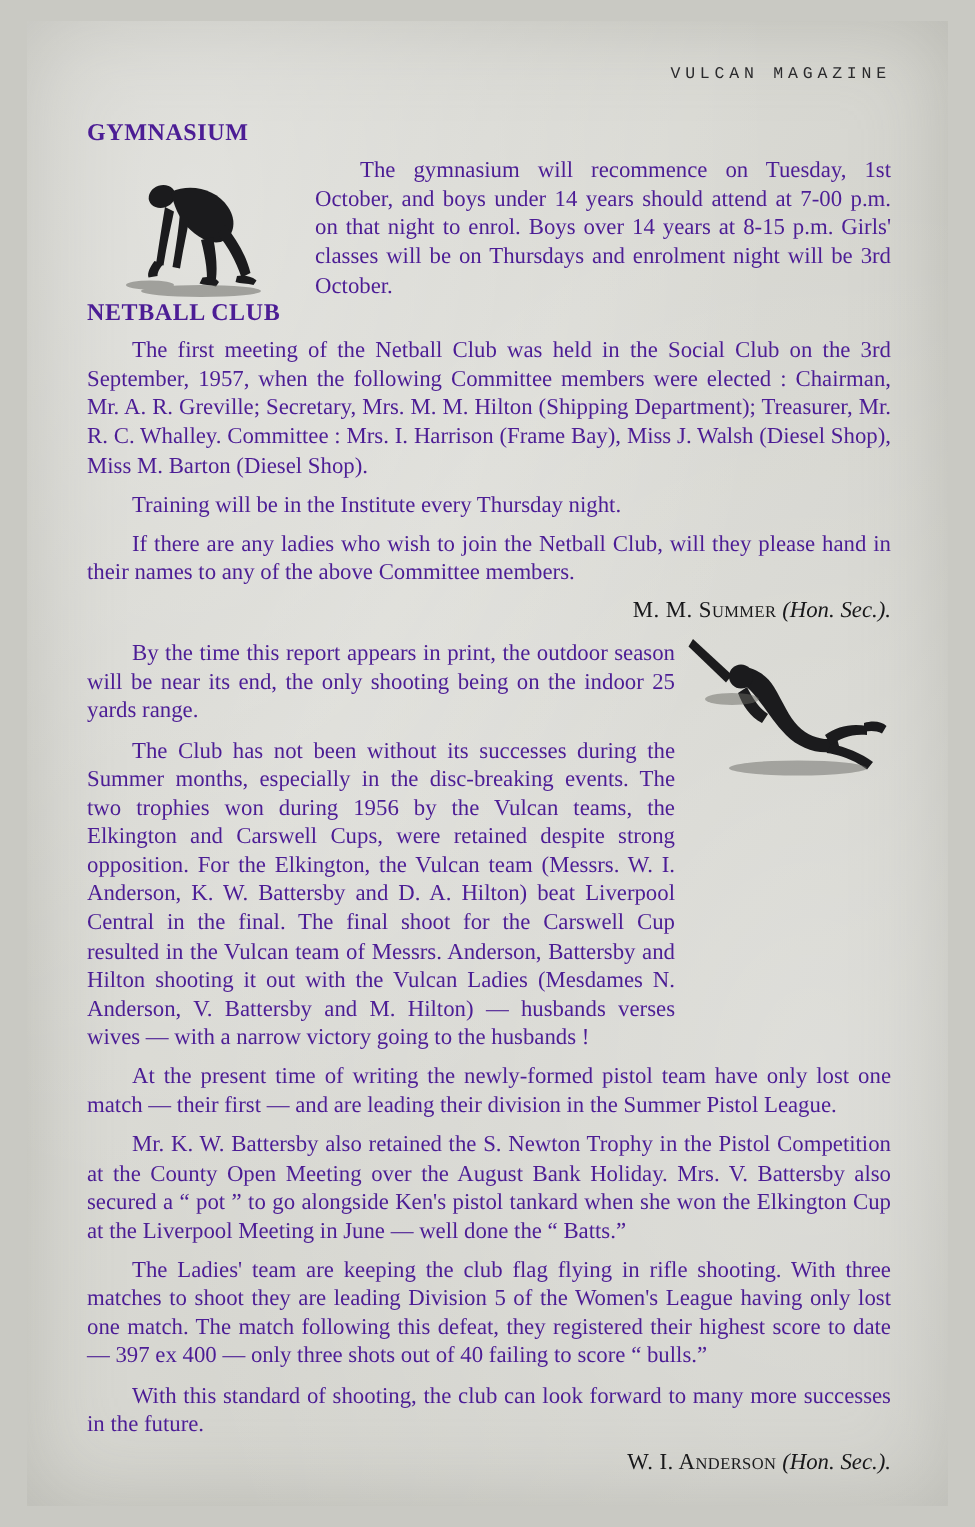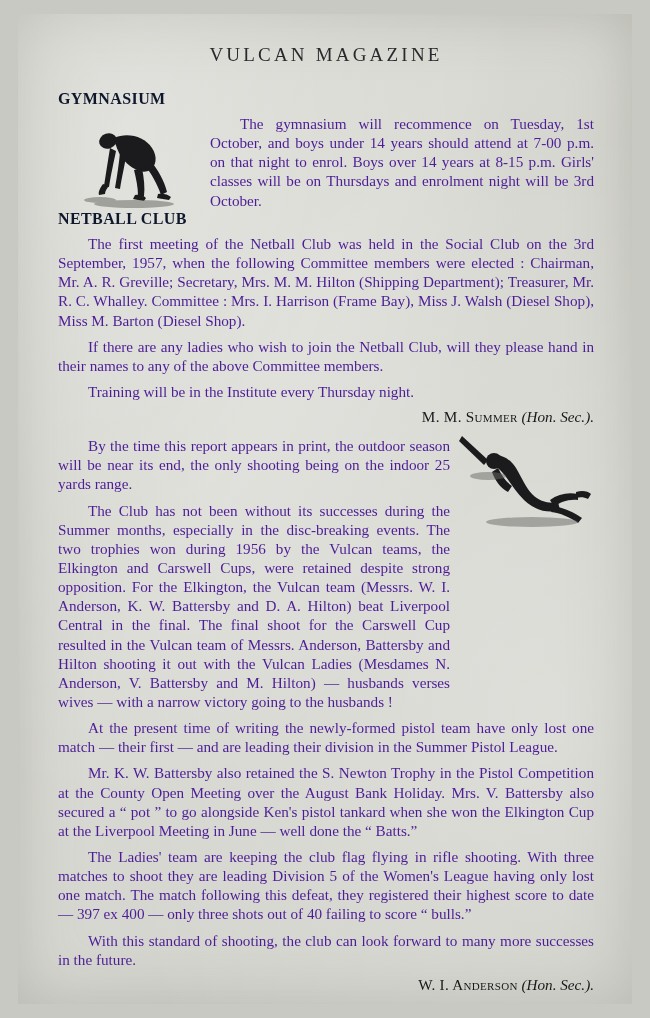--- a/index.html
+++ b/index.html
@@ -38,33 +38,33 @@
     pointer-events: none;
   }
   .content {
     position: absolute;
     left: 40px;
     top: 30px;
     width: 536px;
     color: #18181a;
   }
   .running-head {
-    text-align: center;
-    font-size: 19px;
+    text-align: right;
+    font-size: 11px;
     letter-spacing: 3.2px;
     color: #2a2a2c;
     margin-bottom: 24px;
-    font-family: Liberation Serif, serif;
+    font-family: Liberation Mono, monospace;
   }
   h2.section {
     font-size: 16px;
     font-weight: bold;
     letter-spacing: 0.4px;
     margin: 0 0 6px 0;
-    color: #0f172a;
+    color: #4c1d95;
   }
   h2.section.tight { }
   p.body {
     font-size: 15.2px;
     line-height: 1.26;
     margin: 0 0 7px 0;
     text-align: justify;
     text-justify: inter-word;
     color: #4c1d95;
   }
@@ -141,22 +141,22 @@
             <ellipse cx="28" cy="82" rx="16" ry="3"></ellipse>
           </g>
         </svg>
         <div class="gym-text">
           <p class="body indent">The gymnasium will recommence on Tuesday, 1st October, and boys under 14 years should attend at 7-00 p.m. on that night to enrol.  Boys over 14 years at 8-15 p.m.  Girls' classes will be on Thursdays and enrolment night will be 3rd October.</p>
         </div>
       </div>
 
       <h2 class="section tight">NETBALL CLUB</h2>
       <p class="body indent">The first meeting of the Netball Club was held in the Social Club on the 3rd September, 1957, when the following Committee members were elected : Chairman, Mr. A. R. Greville; Secretary, Mrs. M. M. Hilton (Shipping Department); Treasurer, Mr. R. C. Whalley.  Committee : Mrs. I. Harrison (Frame Bay), Miss J. Walsh (Diesel Shop), Miss M. Barton (Diesel Shop).</p>
+      <p class="body indent">Training will be in the Institute every Thursday night.</p>
       <p class="body indent">If there are any ladies who wish to join the Netball Club, will they please hand in their names to any of the above Committee members.</p>
-      <p class="body indent">Training will be in the Institute every Thursday night.</p>
       <p class="signature">
         <span class="smallcaps">M. M. Summer</span>
         <span class="italic">(Hon. Sec.).</span>
       </p>
 
       <div class="rifle-wrap">
         <svg class="rifle-art" viewBox="0 0 140 105">
           <g fill="#1b1b1d">
 
             <path d="M8 6 L34 30 L30 35 L5 11 Z"></path>

